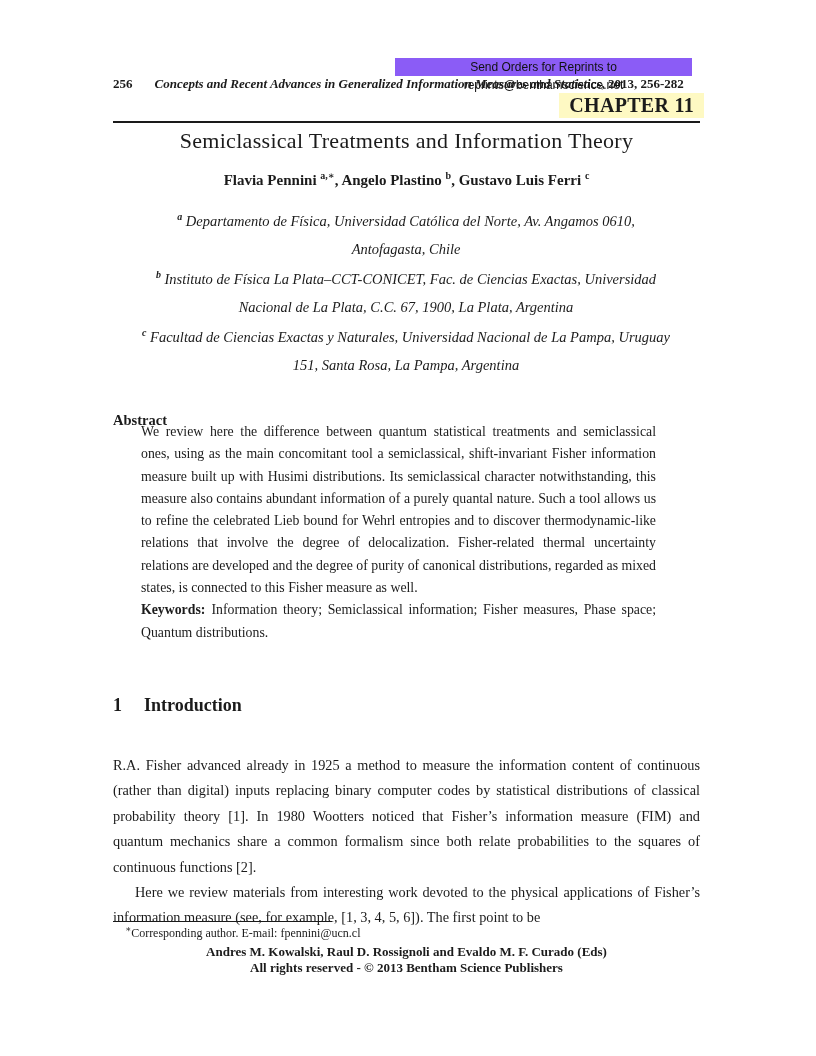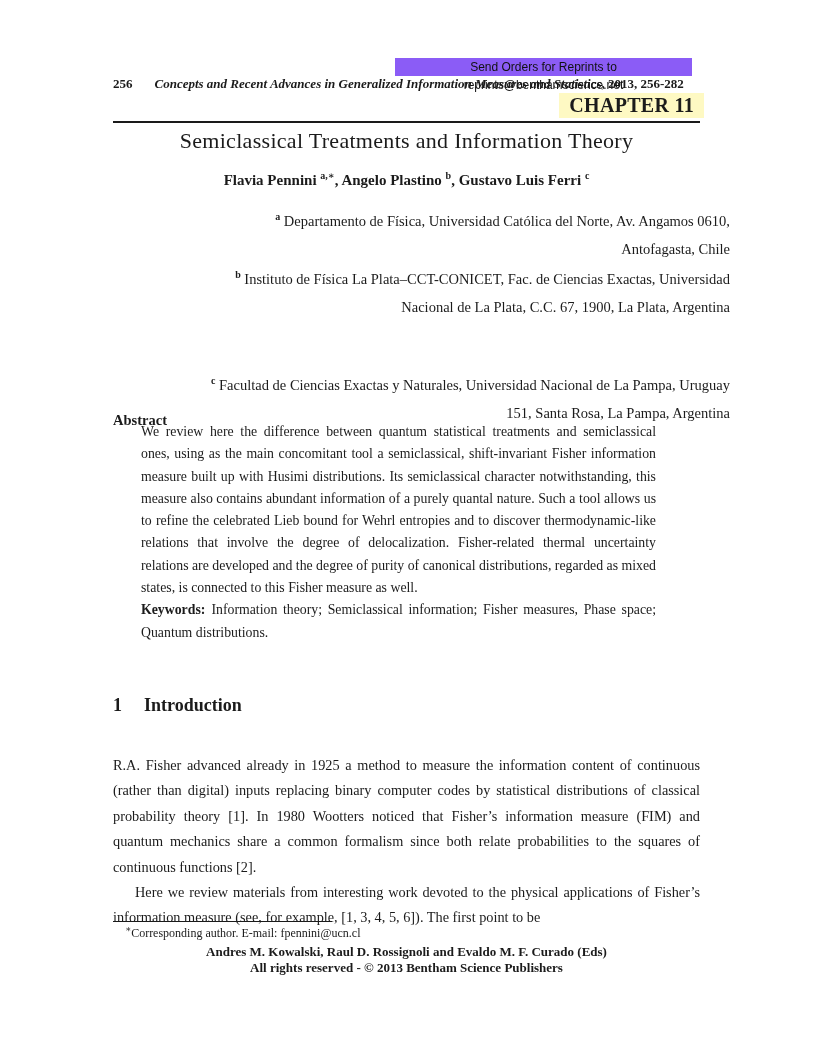--- a/index.html
+++ b/index.html
@@ -38,27 +38,27 @@
   .doc-title {
     position: absolute; top: 128px; left: 103px; width: 607px;
     text-align: center; font-size: 22px; font-weight: normal; letter-spacing: 0.3px;
   }
   .authors {
     position: absolute; top: 170px; left: 113px; width: 587px;
     text-align: center; font-size: 15px; font-weight: bold;
   }
   .authors sup { font-size: 10px; }
   .affil {
-    position: absolute; left: 110px; width: 620px;
-    text-align: right; font-size: 14.5px; line-height: 28.5px;
+    position: absolute; left: 96px; width: 620px;
+    text-align: center; font-size: 14.5px; line-height: 28.5px; font-style: italic;
   }
   .affil sup { font-size: 10px; font-weight: bold; }
   .affil-a { top: 203px; }
   .affil-b { top: 261px; }
-  .affil-c { top: 319px; margin-top: 48px; }
+  .affil-c { top: 319px; }
 
   
   .abstract-head {
     position: absolute; top: 412px; left: 113px; width: 587px;
     font-size: 14.5px; font-weight: bold;
   }
   .abstract-block {
     position: absolute; top: 421px; left: 141px; width: 515px;
     font-size: 13.8px; line-height: 22.3px; text-align: justify;
   }

